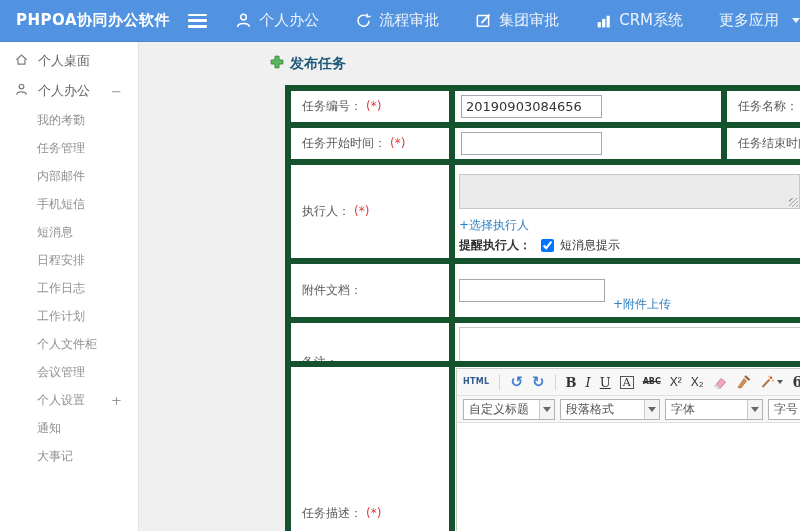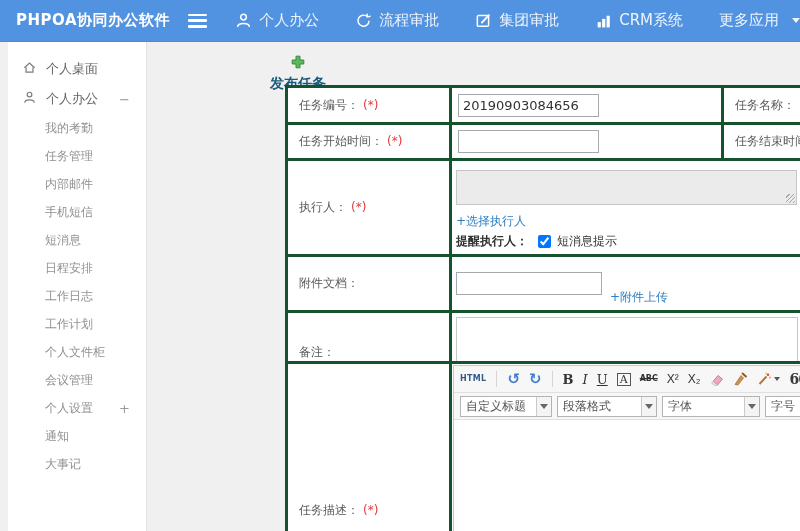--- a/index.html
+++ b/index.html
@@ -16,41 +16,41 @@
                justify-content:space-between; cursor:pointer; margin-left:10px; }
   .hamburger i { display:block; height:2.5px; background:#fff; border-radius:1px; }
   .nav { display:flex; align-items:center; margin-left:28px; gap:36px; }
   .nav-item { display:flex; align-items:center; gap:7px; color:#eef4fd;
               font-size:15px; white-space:nowrap; cursor:pointer; }
   .nav-item svg { display:block; }
   .caret { display:inline-block; width:0; height:0; border-left:4.5px solid transparent;
            border-right:4.5px solid transparent; border-top:5.5px solid currentColor; }
 
   
-  .sidebar { position:absolute; top:42px; left:8px; width:139px; height:489px;
-             background:#fff; border-right:1px solid #e2e2e2; padding-top:12px;
+  .sidebar { position:absolute; top:42px; left:0; width:139px; height:489px;
+             background:#fff; border-right:1px solid #e2e2e2; padding-top:4px;
              overflow:hidden; z-index:10; }
   .side-item { position:relative; display:flex; align-items:center;
                height:28px; font-size:12px; color:#919191; padding-left:37px;
                cursor:pointer; white-space:nowrap; }
   .side-item.lvl1 { color:#636363; font-size:13px; padding-left:14px; gap:9px; height:30px; }
   .side-toggle { position:absolute; right:16px; top:50%; transform:translateY(-50%);
                  color:#9a9a9a; font-size:13px; }
 
   
   .content { position:absolute; top:42px; left:140px; width:660px; height:489px;
              background:#f0f0f0; overflow:hidden; }
   .content-inner { position:absolute; top:0; left:0; width:1040px; }
   .page-title { position:absolute; left:130px; top:13px; display:flex;
-                align-items:center; gap:6px;flex-direction:column; }
+                gap:6px; }
   .page-title span { font-size:14px; font-weight:bold; color:#1b5a7a; }
 
   table.form { position:absolute; left:145px; border-collapse:collapse;
                table-layout:fixed; background:#fff; width:876px; }
-  table.form td { border:3px solid #14532d; font-size:12px; color:#5a5a5a;
+  table.form td { border:6px solid #14532d; font-size:12px; color:#5a5a5a;
                   vertical-align:middle; }
   td.lbl { padding-left:11px; }
   .req { color:#e23b3b; margin-left:4px; }
   td.fld { padding:4px 2px; }
   .tbl-main { top:43px; }
   .tbl-desc { top:319px; }
 
   tr.r1 { height:37px; } tr.r2 { height:36px; } tr.r3 { height:85px; }
   tr.r4 { height:35px; } tr.r5 { height:80px; } tr.r6 { height:292px; }
 

